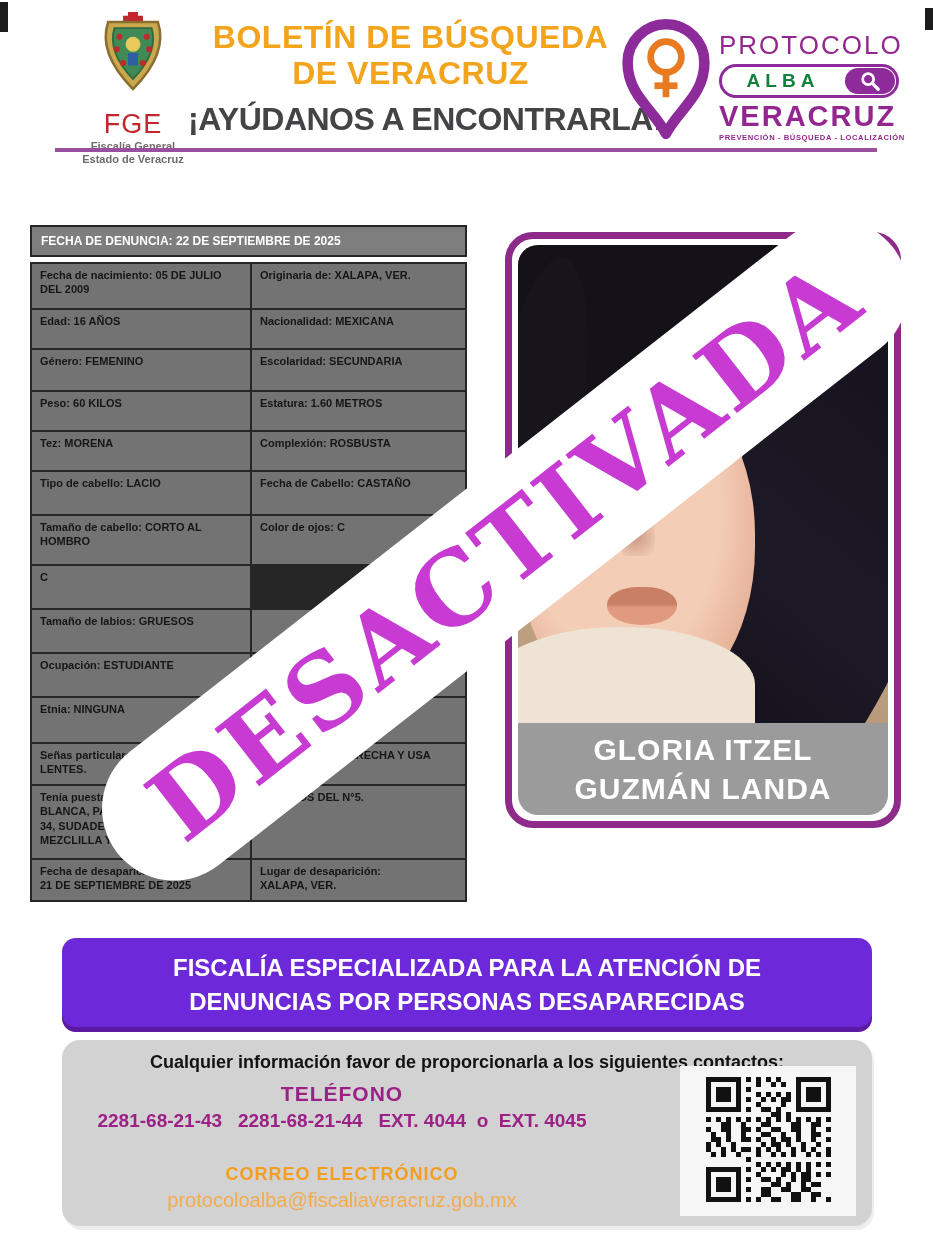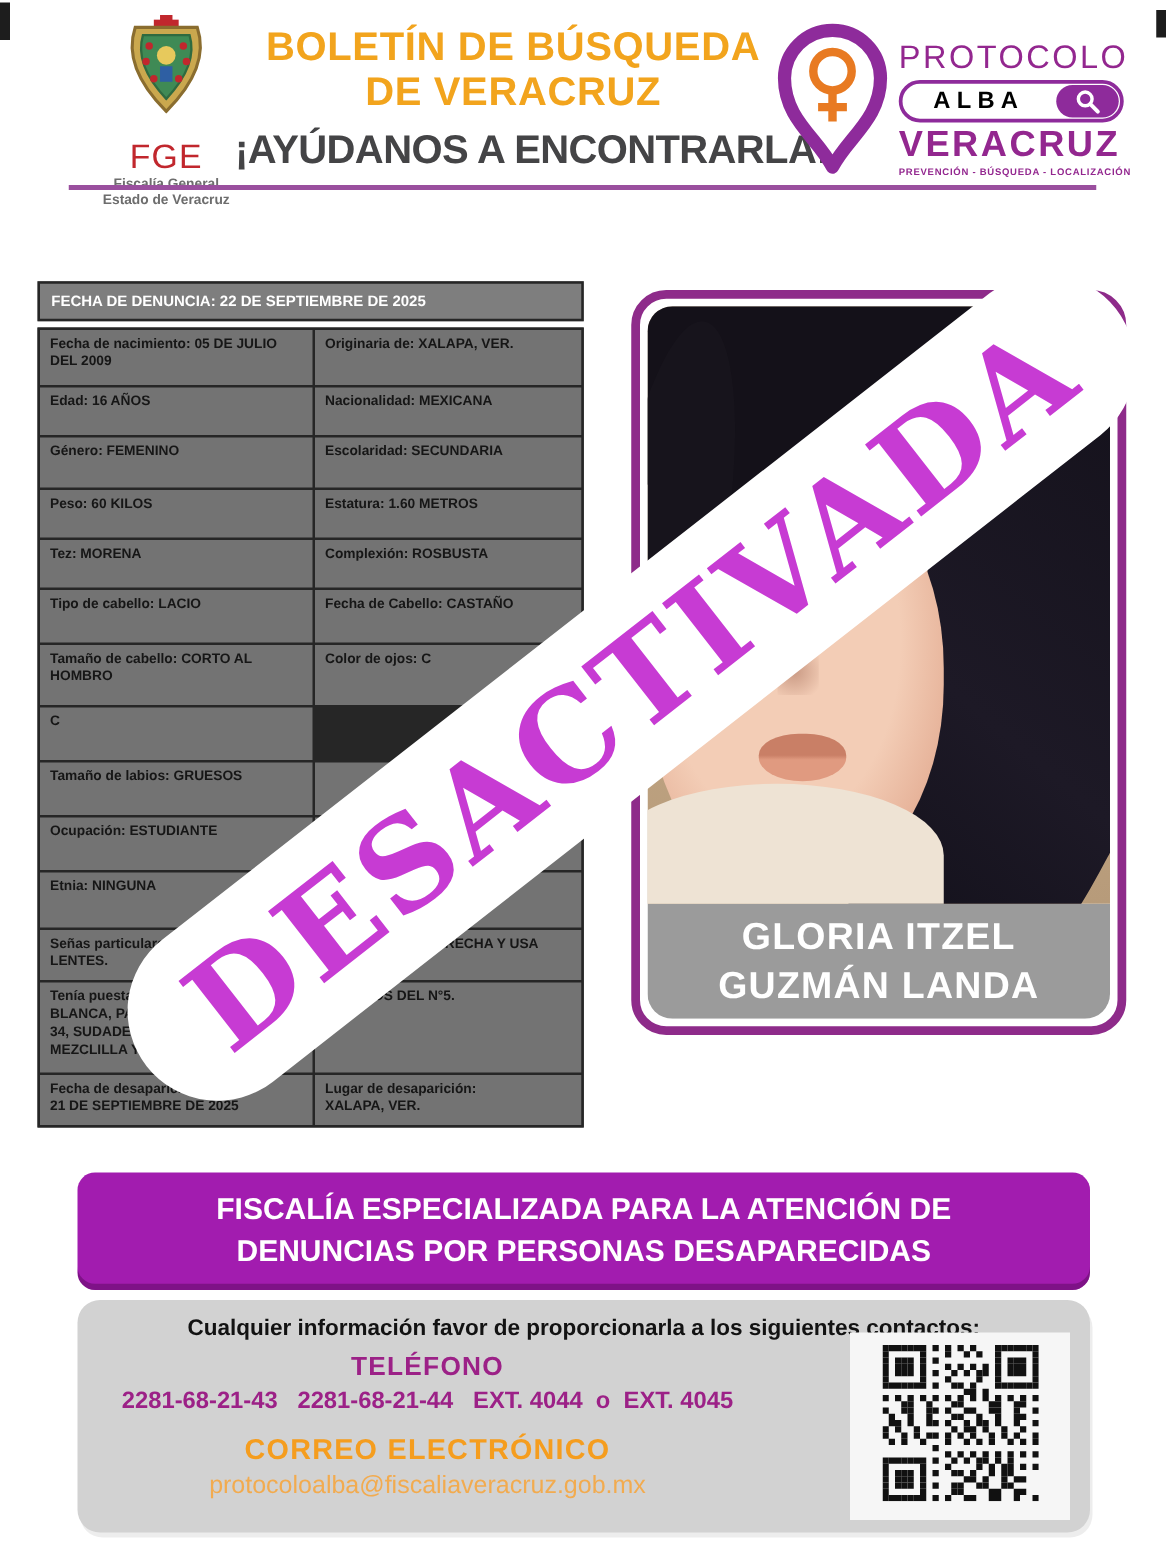--- a/index.html
+++ b/index.html
@@ -15,21 +15,21 @@
   .fge-abbr{color:#c1272d;font-weight:normal;font-size:27px;letter-spacing:1px;line-height:1;margin-top:13px;}
   .fge-cap{color:#6d6d6d;font-weight:bold;font-size:11px;line-height:1.15;margin-top:2px;}
   .titleblock{left:188px;top:20px;width:445px;text-align:center;}
   .t-orange{color:#f2a41d;font-weight:700;font-size:32px;line-height:1.12;letter-spacing:.5px;}
   .t-sub{color:#444446;font-weight:800;font-size:32px;letter-spacing:-.5px;margin-top:9px;white-space:nowrap;}
   .alba{left:618px;top:16px;display:flex;align-items:flex-end;}
   .alba-right{margin-left:5px;width:196px;}
   .alba-protocolo{color:#93278f;font-size:26px;letter-spacing:2px;font-weight:400;line-height:1.1;}
   .pill{margin-top:4px;width:180px;height:34px;border:3px solid #8e2b9b;border-radius:20px;
         background:#fff;display:flex;align-items:stretch;box-sizing:border-box;}
-  .albaword{flex:1;display:flex;align-items:center;justify-content:center;color:#000000;
+  .albaword{flex:1;display:flex;align-items:center;justify-content:center;color:#15803d;
         font-weight:800;font-size:19px;letter-spacing:5px;}
   .pill-seg{width:50px;background:#8e2b9b;border-radius:14px;margin:1px;display:flex;
         align-items:center;justify-content:center;}
   .alba-veracruz{color:#93278f;font-weight:bold;font-size:29px;letter-spacing:2px;margin-top:3px;line-height:1.05;}
   .alba-tagline{color:#93278f;font-weight:bold;font-size:7.6px;letter-spacing:.6px;margin-top:2px;white-space:nowrap;}
   .rule{left:55px;top:148px;width:822px;height:4px;background:#9a4f9e;}
 
   
   .ptable{left:30px;top:225px;width:437px;z-index:5;}
   .thead{background:#7e7e7e;border:2px solid #262626;color:#fff;font-weight:bold;font-size:12px;
@@ -70,32 +70,32 @@
          letter-spacing:1px;display:flex;align-items:center;justify-content:center;text-align:center;
          white-space:pre-line;}
 
   
   .wm{left:13px;top:478px;width:984px;height:144px;background:#ffffff;border-radius:72px;
       transform:rotate(-38deg);display:flex;align-items:center;justify-content:center;z-index:40;}
   .wm span{font-family:"DejaVu Serif",serif;font-weight:bold;font-size:100px;letter-spacing:4px;
       color:#c73bd3;line-height:1;}
 
   
-  .banner{left:62px;top:938px;width:810px;height:94px;background:#a21caf;border-radius:14px;
+  .banner{left:62px;top:938px;width:810px;height:94px;background:#6d28d9;border-radius:14px;
           color:#fff;font-weight:800;font-size:24px;line-height:1.42;text-align:center;
           display:flex;align-items:center;justify-content:center;white-space:pre-line;
           box-shadow:inset 0 -5px 0 rgba(60,0,60,.35);}
   .contact{left:62px;top:1040px;width:810px;height:186px;background:#d2d2d2;border-radius:18px;
            box-shadow:2px 4px 0 rgba(0,0,0,.07);}
   .c-intro{position:absolute;left:0;top:12px;width:100%;text-align:center;color:#121212;
            font-weight:800;font-size:18px;white-space:nowrap;}
   .c-left{position:absolute;left:0;top:42px;width:560px;text-align:center;}
   .c-tel-label{color:#9c2187;font-weight:800;font-size:21px;letter-spacing:1px;}
   .c-phones{color:#9c2187;font-weight:800;font-size:19px;margin-top:4px;white-space:pre;}
-  .c-mail-label{color:#f59d1e;font-weight:800;font-size:23px;letter-spacing:1px;margin-top:14px;}
+  .c-mail-label{color:#f59d1e;font-weight:800;font-size:18px;letter-spacing:1px;margin-top:32px;}
   .c-mail{margin-top:4px;}
   .c-mail a{color:#f2ab4f;font-size:20px;text-decoration:none;font-weight:400;}
   .qr-box{position:absolute;right:16px;top:26px;width:176px;height:150px;background:#f6f6f6;
           display:flex;align-items:center;justify-content:center;}
 </style>
 </head>
 <body>
 
 <div class="page">
 

